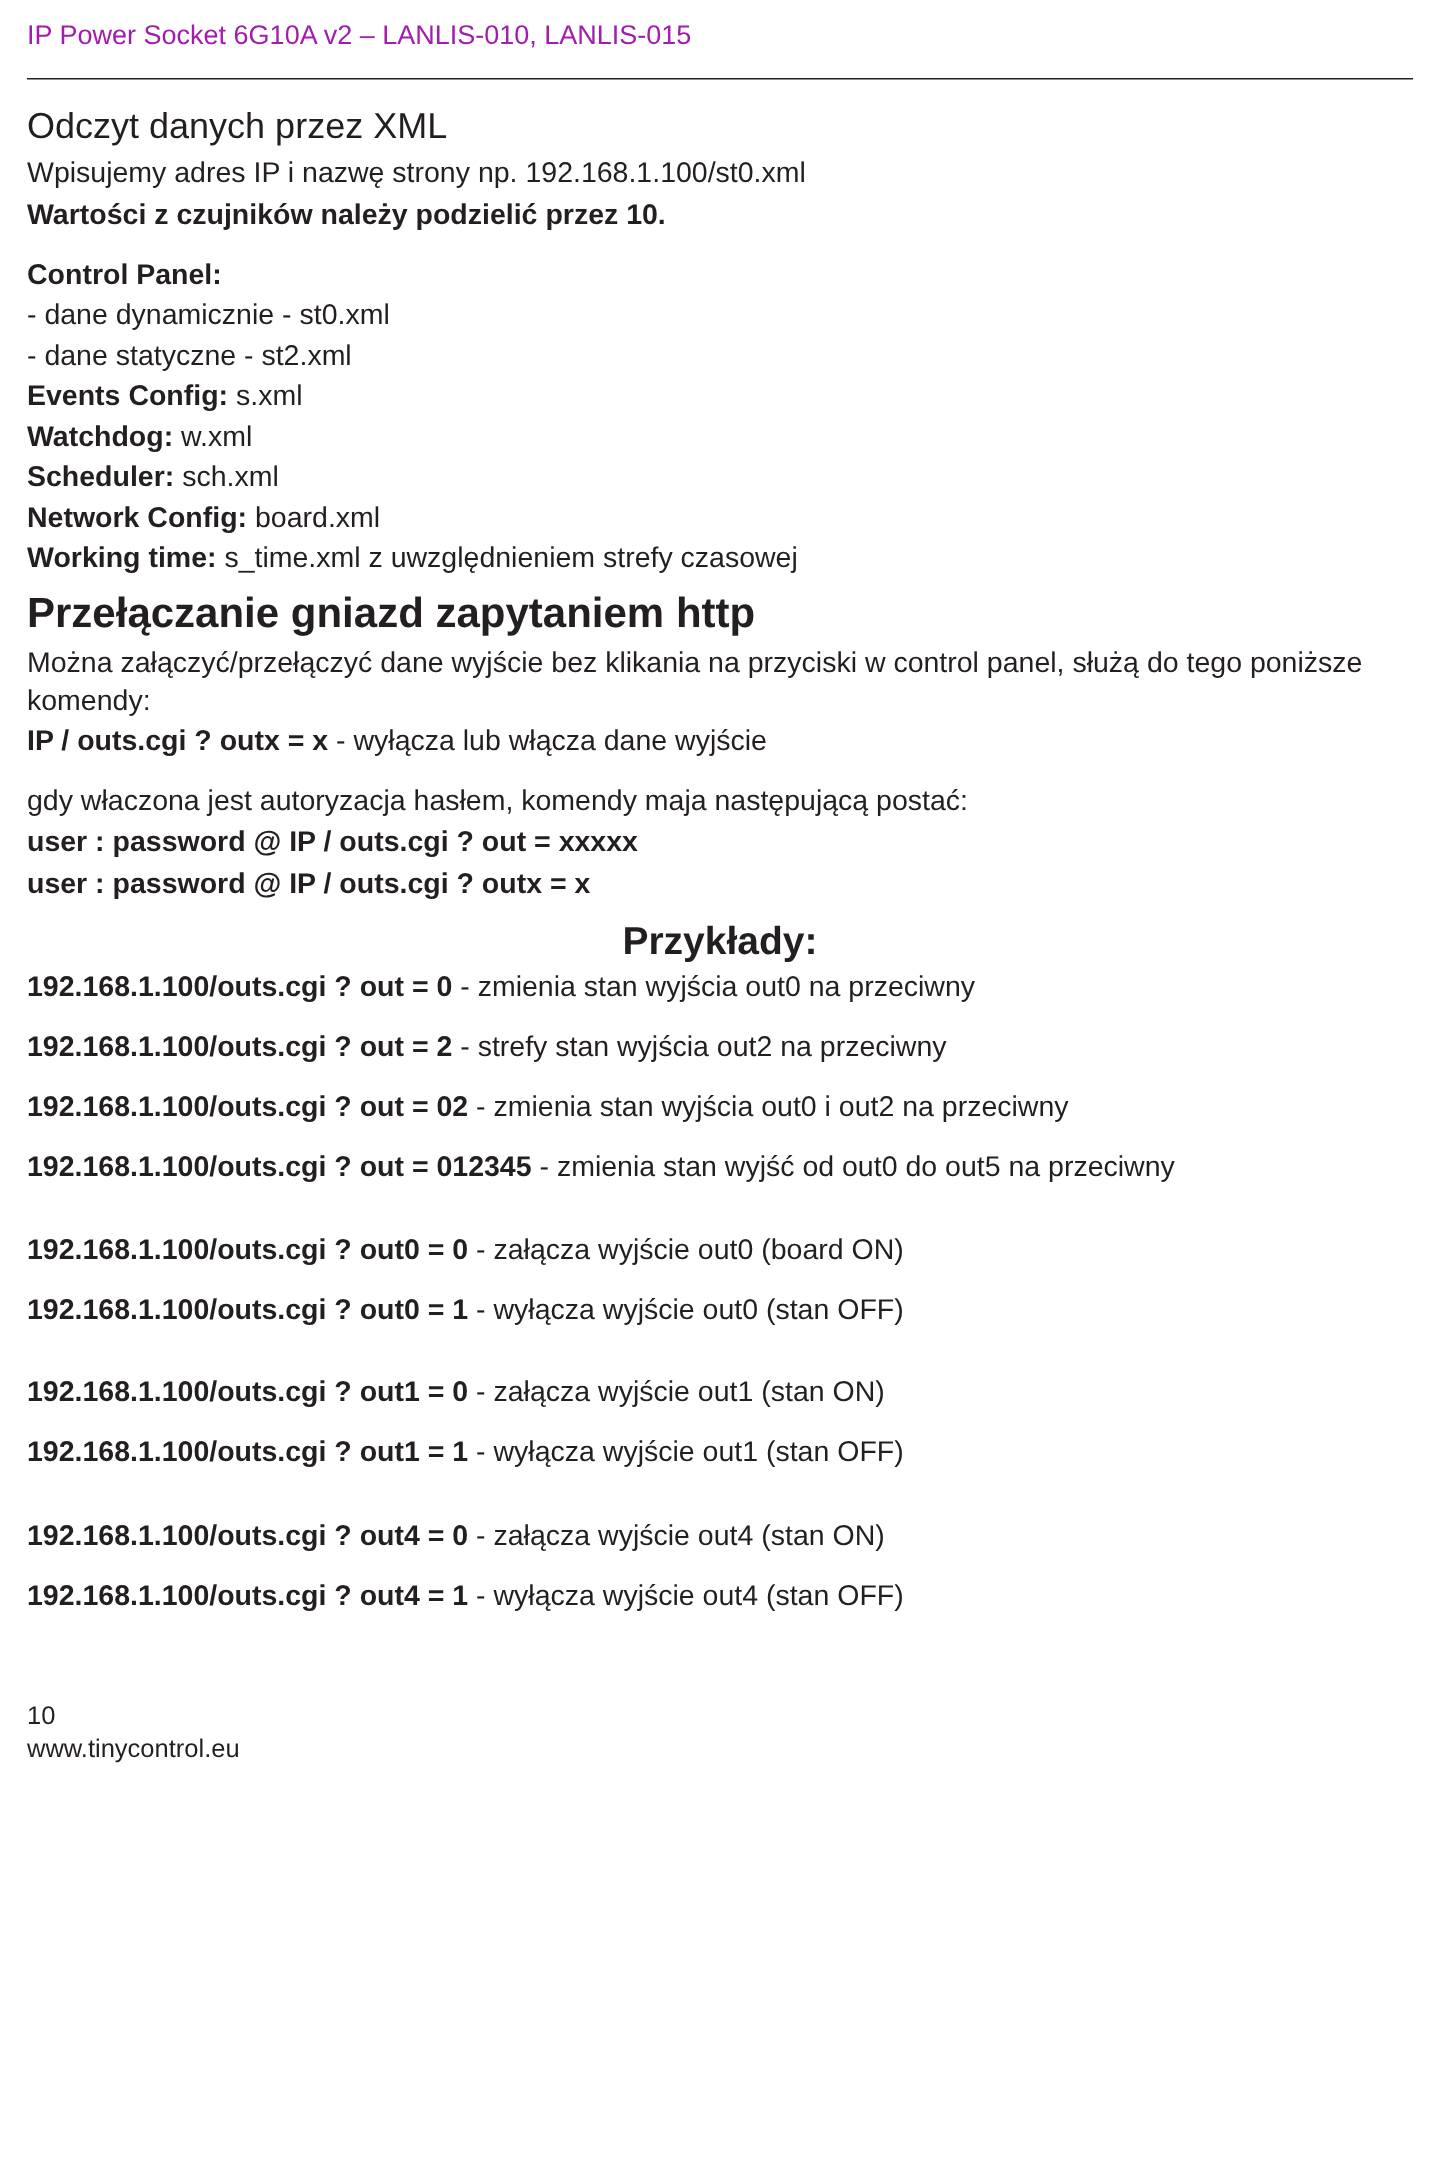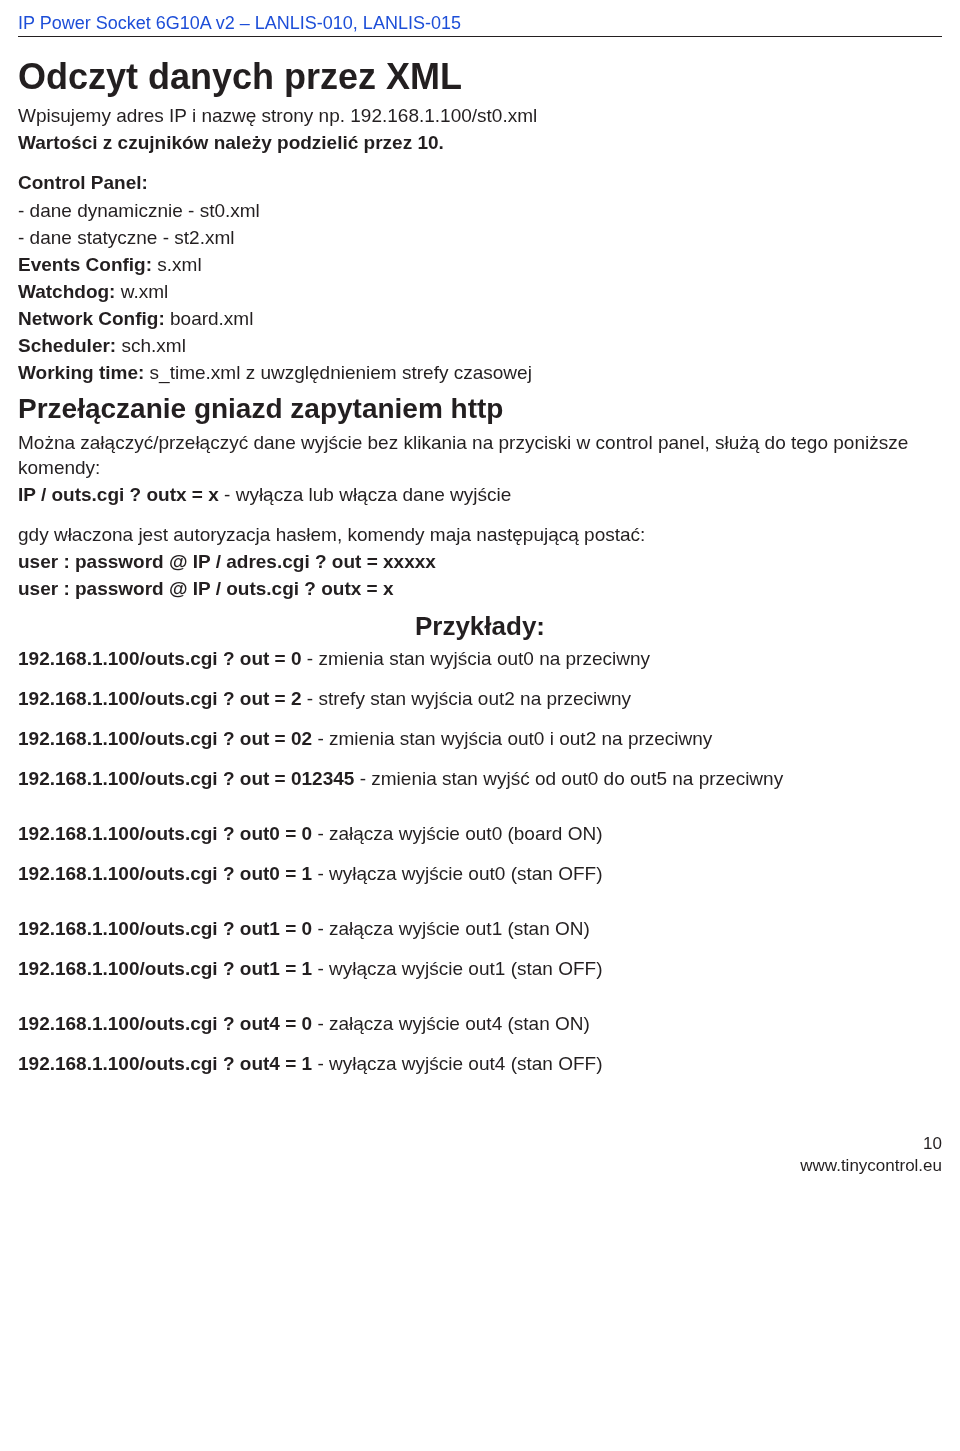--- a/index.html
+++ b/index.html
@@ -10,28 +10,28 @@
     padding: 0;
     width: 960px;
     background: #fff;
     line-height: 1.32;
   }
   .page {
     padding: 12px 18px 10px 18px;
   }
   .header-line {
     font-size: 18px;
-    color: #1d4ed8;
+    color: #a21caf;
     border-bottom: 1px solid #231f20;
-    padding-bottom: 0;
+    padding-bottom: 16px;
     margin-bottom: 16px;
   }
   .h1 {
-    font-weight: 700;
-    font-size: 36px;
+    font-weight: 400;
+    font-size: 24px;
     margin-top: 2px;
     margin-bottom: 3px;
   }
   .h2 {
     font-weight: 700;
     font-size: 28px;
     margin-top: 6px;
     margin-bottom: 2px;
   }
   .h3 {
@@ -43,21 +43,21 @@
   p {
     margin: 0 0 2px 0;
   }
   .bold {
     font-weight: 700;
   }
   .gap-sm { margin-top: 15px; }
   .gap-md { margin-top: 8px; text-align: center; }
   .gap-lg { margin-top: 30px; }
   .footer {
-    text-align: right;
+    text-align: left;
     font-size: 17px;
     margin-top: 56px;
   }
 </style>
 </head>
 <body>
 
 <div class="page">
 
   <div class="header-line">IP Power Socket 6G10A v2 – LANLIS-010, LANLIS-015</div>
@@ -65,29 +65,29 @@
   <div class="h1">Odczyt danych przez XML</div>
   <p>Wpisujemy adres IP i nazwę strony np. 192.168.1.100/st0.xml</p>
   <p class="bold">Wartości z czujników należy podzielić przez 10.</p>
 
   <p class="bold gap-sm">Control Panel:</p>
   <p>- dane dynamicznie - st0.xml</p>
   <p>- dane statyczne - st2.xml</p>
 
   <p><span class="bold">Events Config:</span><span> s.xml</span></p>
   <p><span class="bold">Watchdog:</span><span> w.xml</span></p>
+  <p><span class="bold">Scheduler:</span><span> sch.xml</span></p>
   <p><span class="bold">Network Config:</span><span> board.xml</span></p>
-  <p><span class="bold">Scheduler:</span><span> sch.xml</span></p>
   <p><span class="bold">Working time:</span><span> s_time.xml   z uwzględnieniem strefy czasowej</span></p>
 
   <div class="h2">Przełączanie gniazd zapytaniem http</div>
   <p>Można załączyć/przełączyć dane wyjście bez klikania na przyciski w control panel, służą do tego poniższe komendy:</p>
   <p><span class="bold">IP / outs.cgi ? outx = x</span><span> - wyłącza lub włącza dane wyjście</span></p>
   <p class="gap-sm">gdy właczona jest autoryzacja hasłem, komendy maja następującą postać:</p>
-  <p class="bold">user : password @ IP / adres.cgi ? out = xxxxx</p>
+  <p class="bold">user : password @ IP / outs.cgi ? out = xxxxx</p>
   <p class="bold">user : password @ IP / outs.cgi ? outx = x</p>
 
   <div class="h3 gap-md">Przykłady:</div>
 
   <p><span class="bold">192.168.1.100/outs.cgi ? out = 0</span><span> - zmienia stan wyjścia out0 na przeciwny</span></p>
   <p class="gap-sm"><span class="bold">192.168.1.100/outs.cgi ? out = 2</span><span> - strefy stan wyjścia out2 na przeciwny</span></p>
   <p class="gap-sm"><span class="bold">192.168.1.100/outs.cgi ? out = 02</span><span> - zmienia stan wyjścia out0 i out2 na przeciwny</span></p>
   <p class="gap-sm"><span class="bold">192.168.1.100/outs.cgi ? out = 012345</span><span> - zmienia stan wyjść od out0 do out5 na przeciwny</span></p>
 
   <p class="gap-lg"><span class="bold">192.168.1.100/outs.cgi ? out0 = 0</span><span> - załącza wyjście out0 (board ON)</span></p>

